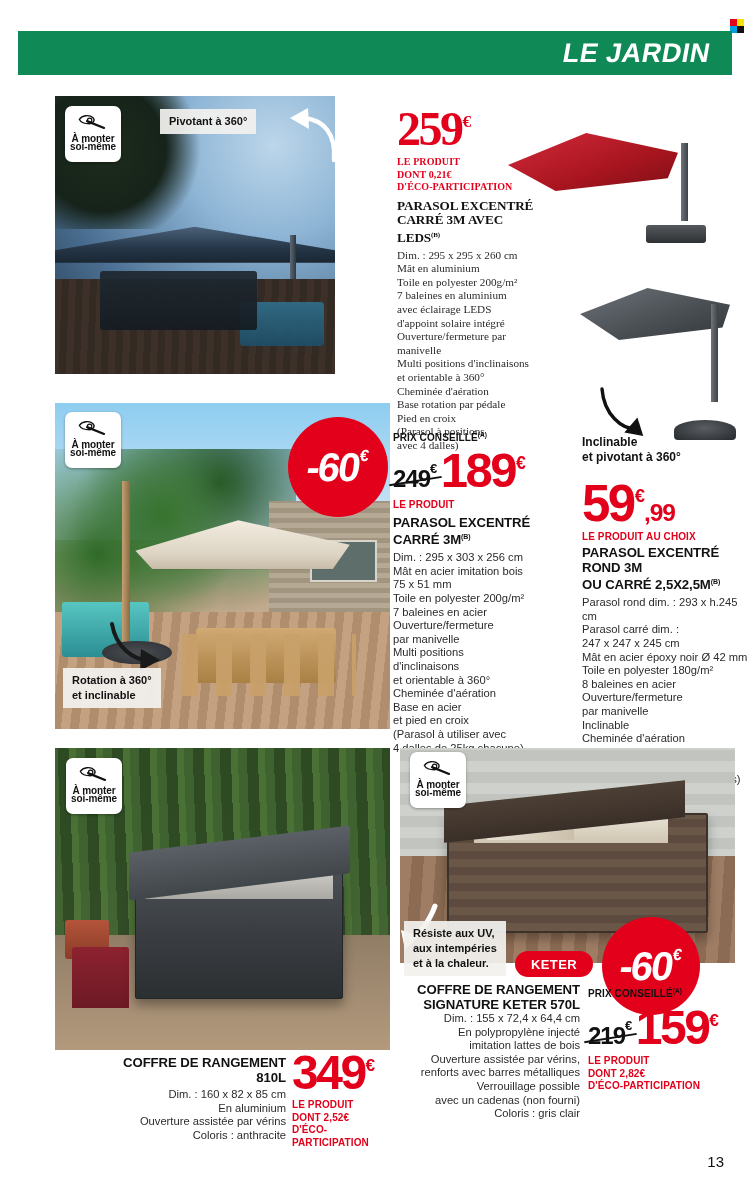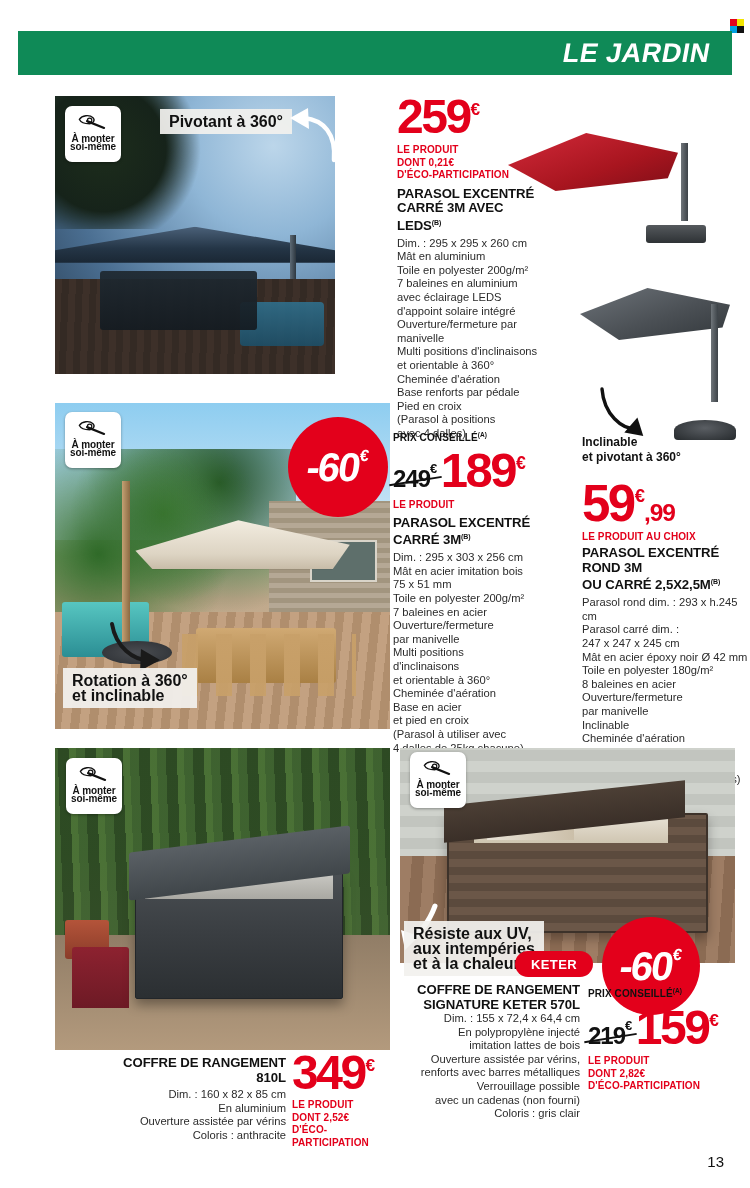--- a/index.html
+++ b/index.html
@@ -234,21 +234,21 @@
   .assemble-badge svg { width:34px; height:22px; display:block; }
   .assemble-badge .ab-txt {
     font-size:10px; font-weight:bold; color:#111; line-height:8.4px;
     text-align:center; margin-top:2px; letter-spacing:-.1px;
   }
 
   .callout {
     position:absolute;
     background: rgba(242,241,238,.93);
     color:#111; font-weight:bold;
-    font-size:16px; line-height:15px;
+    font-size:11px; line-height:15px;
     padding:5px 9px;
   }
 
   .disc-badge {
     position:absolute; border-radius:50%;
     background:#e3001b; color:#fff;
     display:flex; align-items:center; justify-content:center;
   }
   .disc-badge .dnum {
     font-size:40px; font-weight:bold; letter-spacing:-2px;
@@ -367,21 +367,21 @@
     <div class="arm"></div>
     <div class="foot"></div>
   </div>
 
   <div class="grey-parasol">
     <div class="canopy"></div>
     <div class="arm"></div>
     <div class="foot"></div>
   </div>
 
-  <div class="block" style="left:397px; top:96px; width:150px;">
+  <div class="block" style="left:397px; top:108px; width:150px;font-family:Liberation Serif, serif;">
     <div class="price-big" style="font-size:48px;">
       <span>259</span><span class="eur">€</span>
     </div>
     <div class="red-small" style="margin-top:6px;">
       <div>LE PRODUIT</div>
       <div>DONT 0,21€</div>
       <div>D'ÉCO-PARTICIPATION</div>
     </div>
     <div class="prod-title" style="margin-top:5px;">
       <div>PARASOL EXCENTRÉ</div>
@@ -392,21 +392,21 @@
       <div>Mât en aluminium</div>
       <div>Toile en polyester 200g/m²</div>
       <div>7 baleines en aluminium</div>
       <div>avec éclairage LEDS</div>
       <div>d'appoint solaire intégré</div>
       <div>Ouverture/fermeture par</div>
       <div>manivelle</div>
       <div>Multi positions d'inclinaisons</div>
       <div>et orientable à 360°</div>
       <div>Cheminée d'aération</div>
-      <div>Base renforts par pédale</div>
+      <div>Base rotation par pédale</div>
       <div>Pied en croix</div>
       <div>(Parasol à positions</div>
       <div>avec 4 dalles)</div>
     </div>
   </div>
 
   <svg class="arrow-svg" style="left:598px; top:383px; width:70px; height:60px;" viewBox="0 0 70 60">
     <path d="M4 6 C6 32, 24 46, 38 46" stroke="#111" stroke-width="3.4" fill="none" stroke-linecap="round"></path>
     <path d="M32 36 L48 47 L31 56 Z" fill="#111" transform="rotate(38 38 46)"></path>
   </svg>

